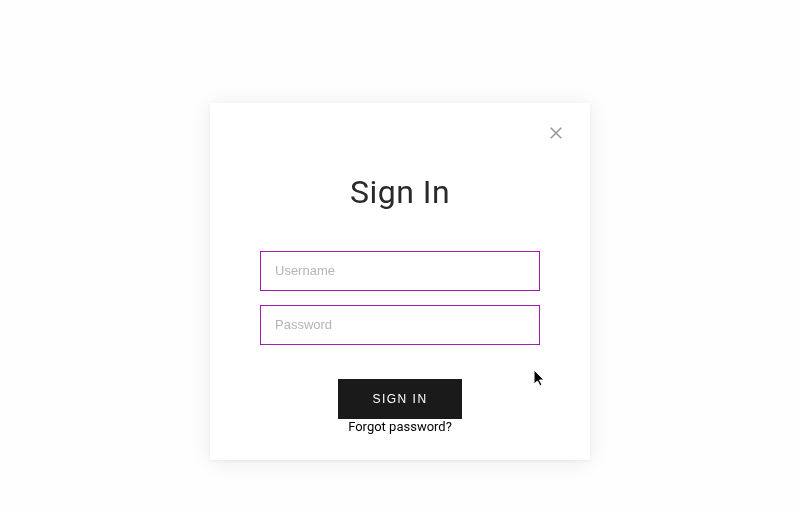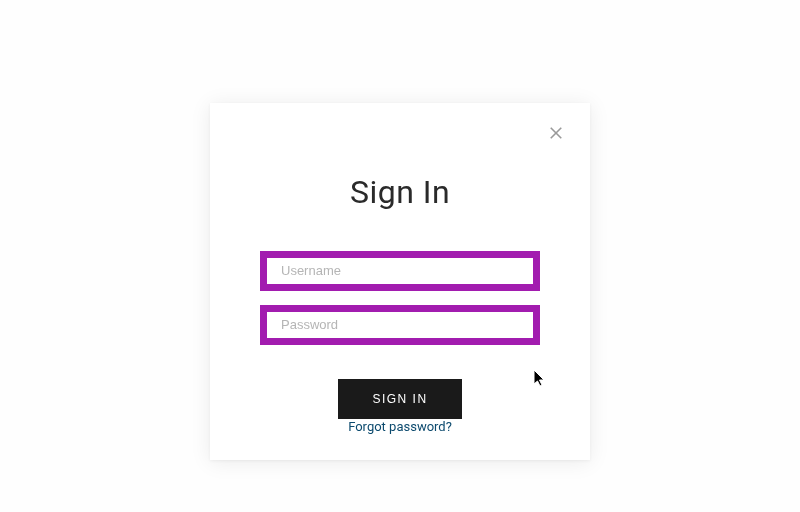--- a/index.html
+++ b/index.html
@@ -46,21 +46,21 @@
       font-size: 32px;
       font-weight: 400;
       color: #2a2a2a;
       margin-top: 42px;
       margin-bottom: 40px;
       letter-spacing: 0.5px;
     }
     .input-field {
       width: 100%;
       height: 40px;
-      border: 7px solid #a21caf;
+      border: 1px solid #a21caf;
       padding: 0 14px;
       font-size: 13px;
       color: #333;
       margin-bottom: 14px;
       outline: none;
       background: #fff;
     }
     .input-field::placeholder {
       color: #b5b5b5;
       font-size: 13px;
@@ -74,21 +74,21 @@
       padding: 13px 34px;
       font-size: 12px;
       letter-spacing: 1.5px;
       cursor: pointer;
       font-weight: 500;
     }
     .forgot {
       display: block;
       text-align: center;
       font-size: 13px;
-      color: #0c4a6e;
+      color: #000000;
       text-decoration: none;
       cursor: pointer;
     }
     .cursor {
       position: absolute;
       left: 534px;
       top: 370px;
       pointer-events: none;
     }
   </style>

